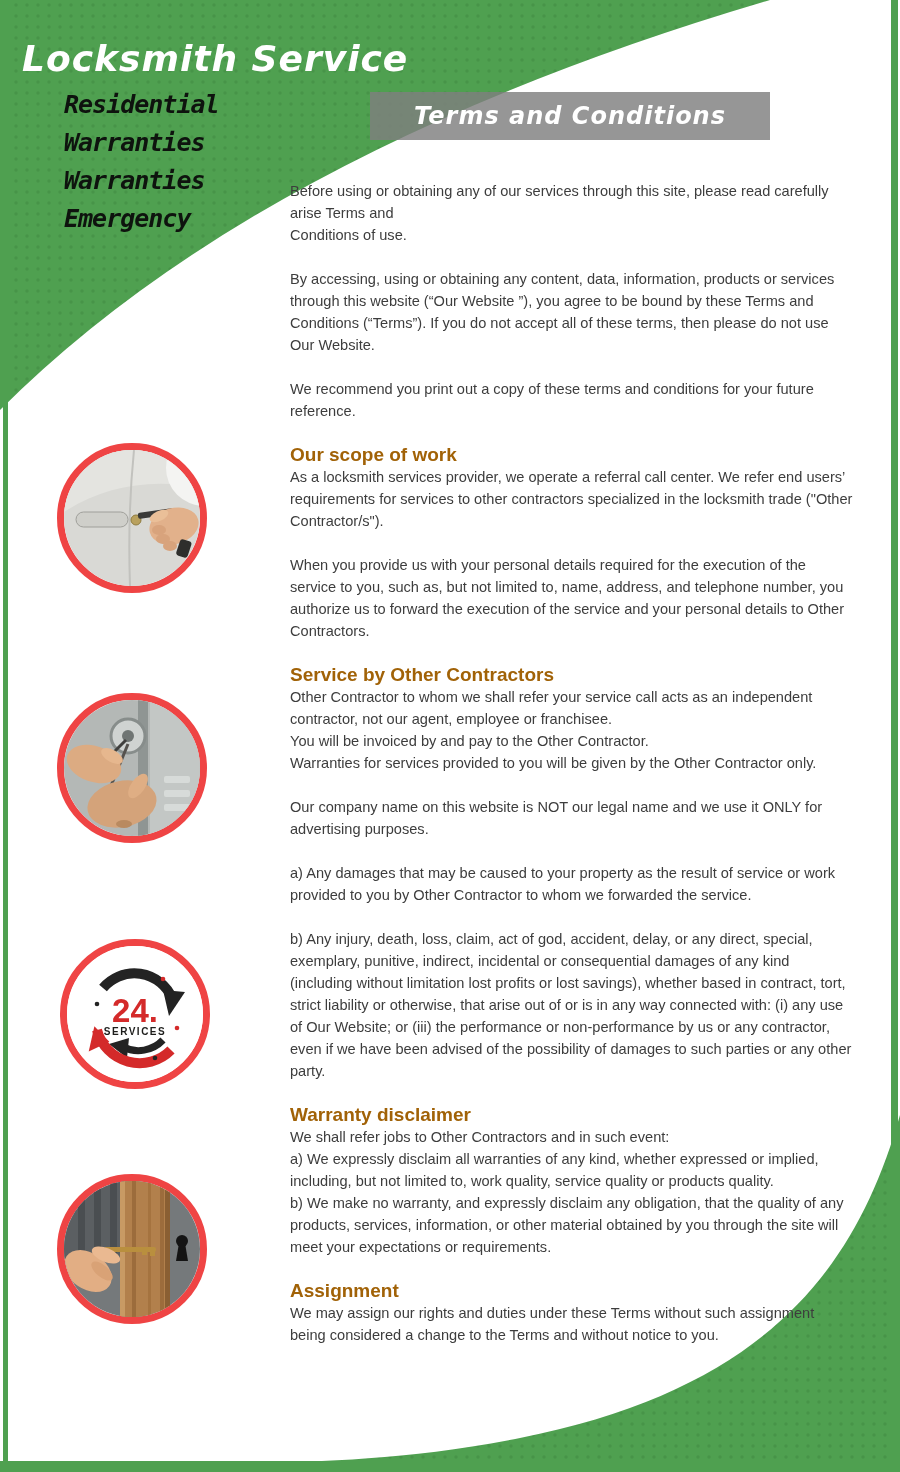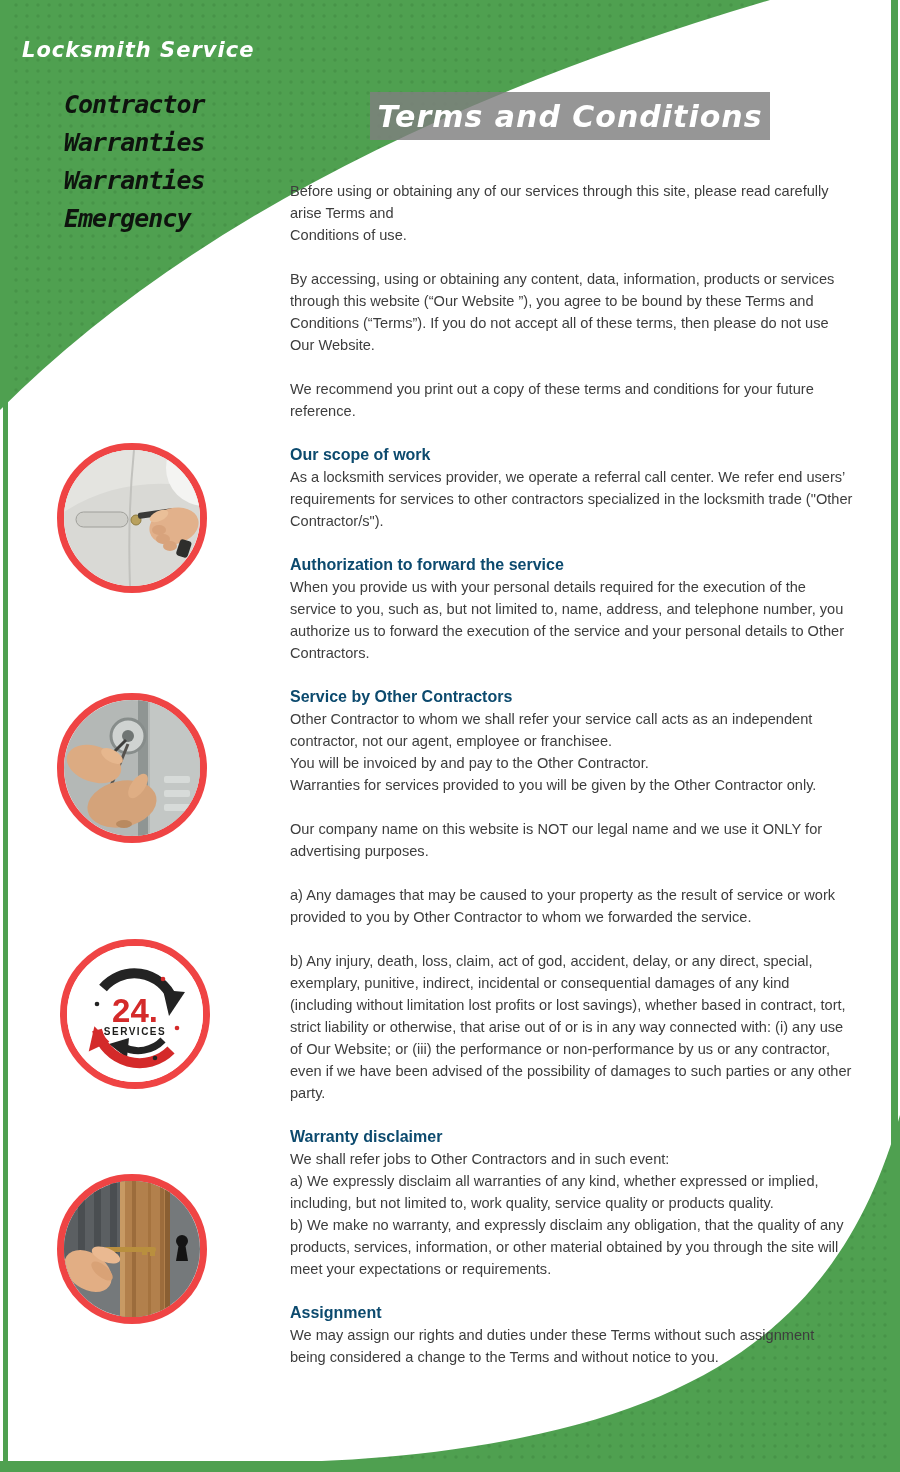--- a/index.html
+++ b/index.html
@@ -2,34 +2,34 @@
 <html><head>
 <meta charset="utf-8">
 <style>
   html,body{margin:0;padding:0;background:#ffffff;}
   .page{position:relative;width:900px;height:1472px;background:#fff;overflow:hidden;
         font-family:"Liberation Sans",sans-serif;}
   .bg-svg{position:absolute;left:0;top:0;width:900px;height:1472px;display:block;}
 
   .brand-title{position:absolute;left:22px;top:38px;margin:0;
     font-family:"DejaVu Sans",sans-serif;font-style:italic;font-weight:bold;
-    font-size:21px;color:#ffffff;letter-spacing:1px;white-space:nowrap;}
+    font-size:36px;color:#ffffff;letter-spacing:1px;white-space:nowrap;}
   .services{position:absolute;left:64px;top:86px;margin:0;padding:0;list-style:none;}
   .services li{font-family:"DejaVu Sans Mono",monospace;font-style:italic;font-weight:bold;
     font-size:25px;line-height:38px;color:#0e130e;letter-spacing:-1px;}
 
   .banner{position:absolute;left:370px;top:92px;width:400px;height:48px;
     background:rgba(127,127,127,0.82);display:flex;align-items:center;justify-content:center;}
   .banner span{font-family:"DejaVu Sans",sans-serif;font-style:italic;font-weight:bold;
-    font-size:30px;color:#ffffff;letter-spacing:1px;white-space:nowrap;}
+    font-size:24px;color:#ffffff;letter-spacing:1px;white-space:nowrap;}
 
   .content{position:absolute;left:290px;top:180px;width:604px;
     font-size:14.6px;line-height:22px;color:#3d3d3d;}
   .content p{margin:0 0 22px 0;white-space:pre;}
-  .content h3{margin:0;font-size:16px;line-height:22px;font-weight:bold;color:#0c4a6e;}
+  .content h3{margin:0;font-size:19px;line-height:22px;font-weight:bold;color:#a16207;}
 
   .photo{position:absolute;width:136px;height:136px;border:7px solid #ef4444;
     border-radius:50%;overflow:hidden;background:#fff;}
   .photo svg{display:block;width:136px;height:136px;}
   .photo-1{left:57px;top:443px;}
   .photo-2{left:57px;top:693px;}
   .photo-3{left:60px;top:939px;}
   .photo-4{left:57px;top:1174px;}
 </style>
 </head>
@@ -46,21 +46,21 @@
     </defs>
     <path d="M0,0 L770,0 Q260,150 0,410 Z" fill="url(#gdots)"></path>
     <path d="M900,1115 C855,1275 760,1390 520,1438 C400,1462 300,1462 230,1463 L900,1463 Z" fill="url(#gdots)"></path>
     <rect x="3" y="0" width="5" height="1472" fill="#4fa050"></rect>
     <rect x="891" y="0" width="7" height="1472" fill="#4fa050"></rect>
     <rect x="0" y="1461" width="900" height="11" fill="#4fa050"></rect>
   </svg>
 
   <h1 class="brand-title">Locksmith Service</h1>
   <ul class="services">
-    <li>Contractor</li>
+    <li>Residential</li>
     <li>Warranties</li>
     <li>Warranties</li>
     <li>Emergency</li>
   </ul>
 
   <div class="banner">
     <span>Terms and Conditions</span>
   </div>
 
   <div class="content">
@@ -78,21 +78,20 @@
     </section>
 
     <section>
       <h3>Our scope of work</h3>
       <p>As a locksmith services provider, we operate a referral call center. We refer end users’
 requirements for services to other contractors specialized in the locksmith trade ("Other
 Contractor/s").</p>
     </section>
 
     <section>
-      <h3>Authorization to forward the service</h3>
       <p>When you provide us with your personal details required for the execution of the
 service to you, such as, but not limited to, name, address, and telephone number, you
 authorize us to forward the execution of the service and your personal details to Other
 Contractors.</p>
     </section>
 
     <section>
       <h3>Service by Other Contractors</h3>
       <p>Other Contractor to whom we shall refer your service call acts as an independent
 contractor, not our agent, employee or franchisee.

